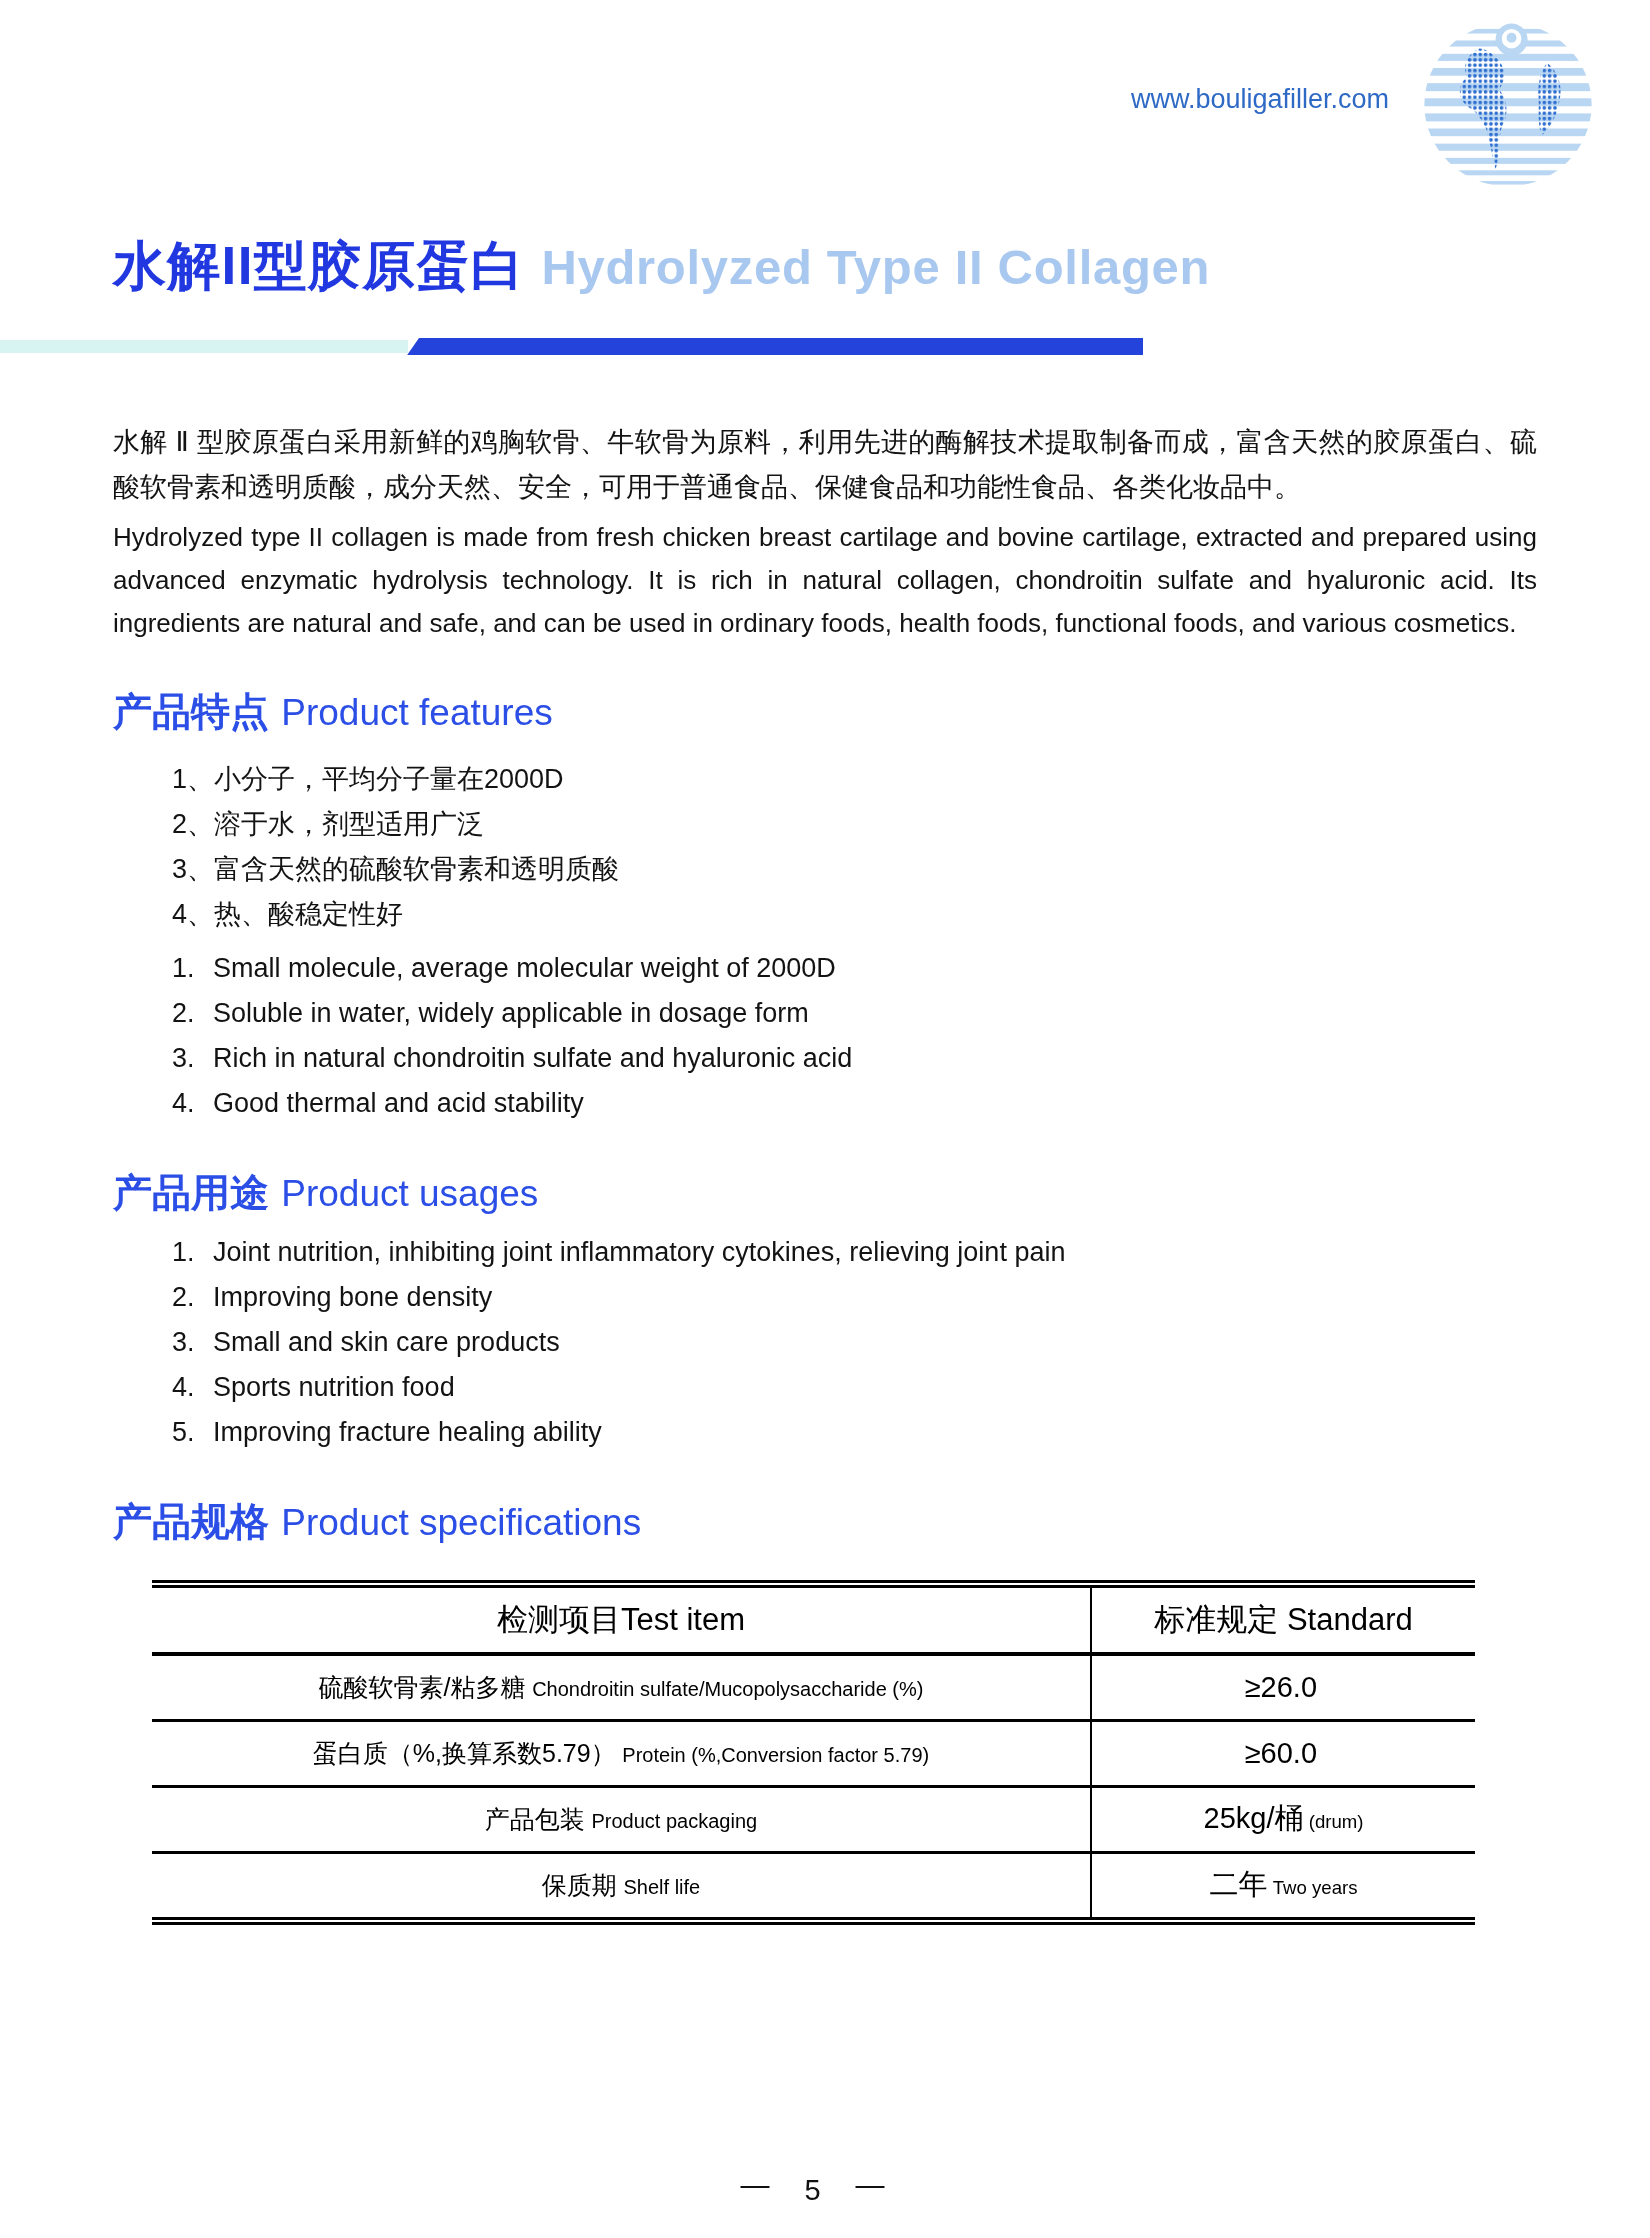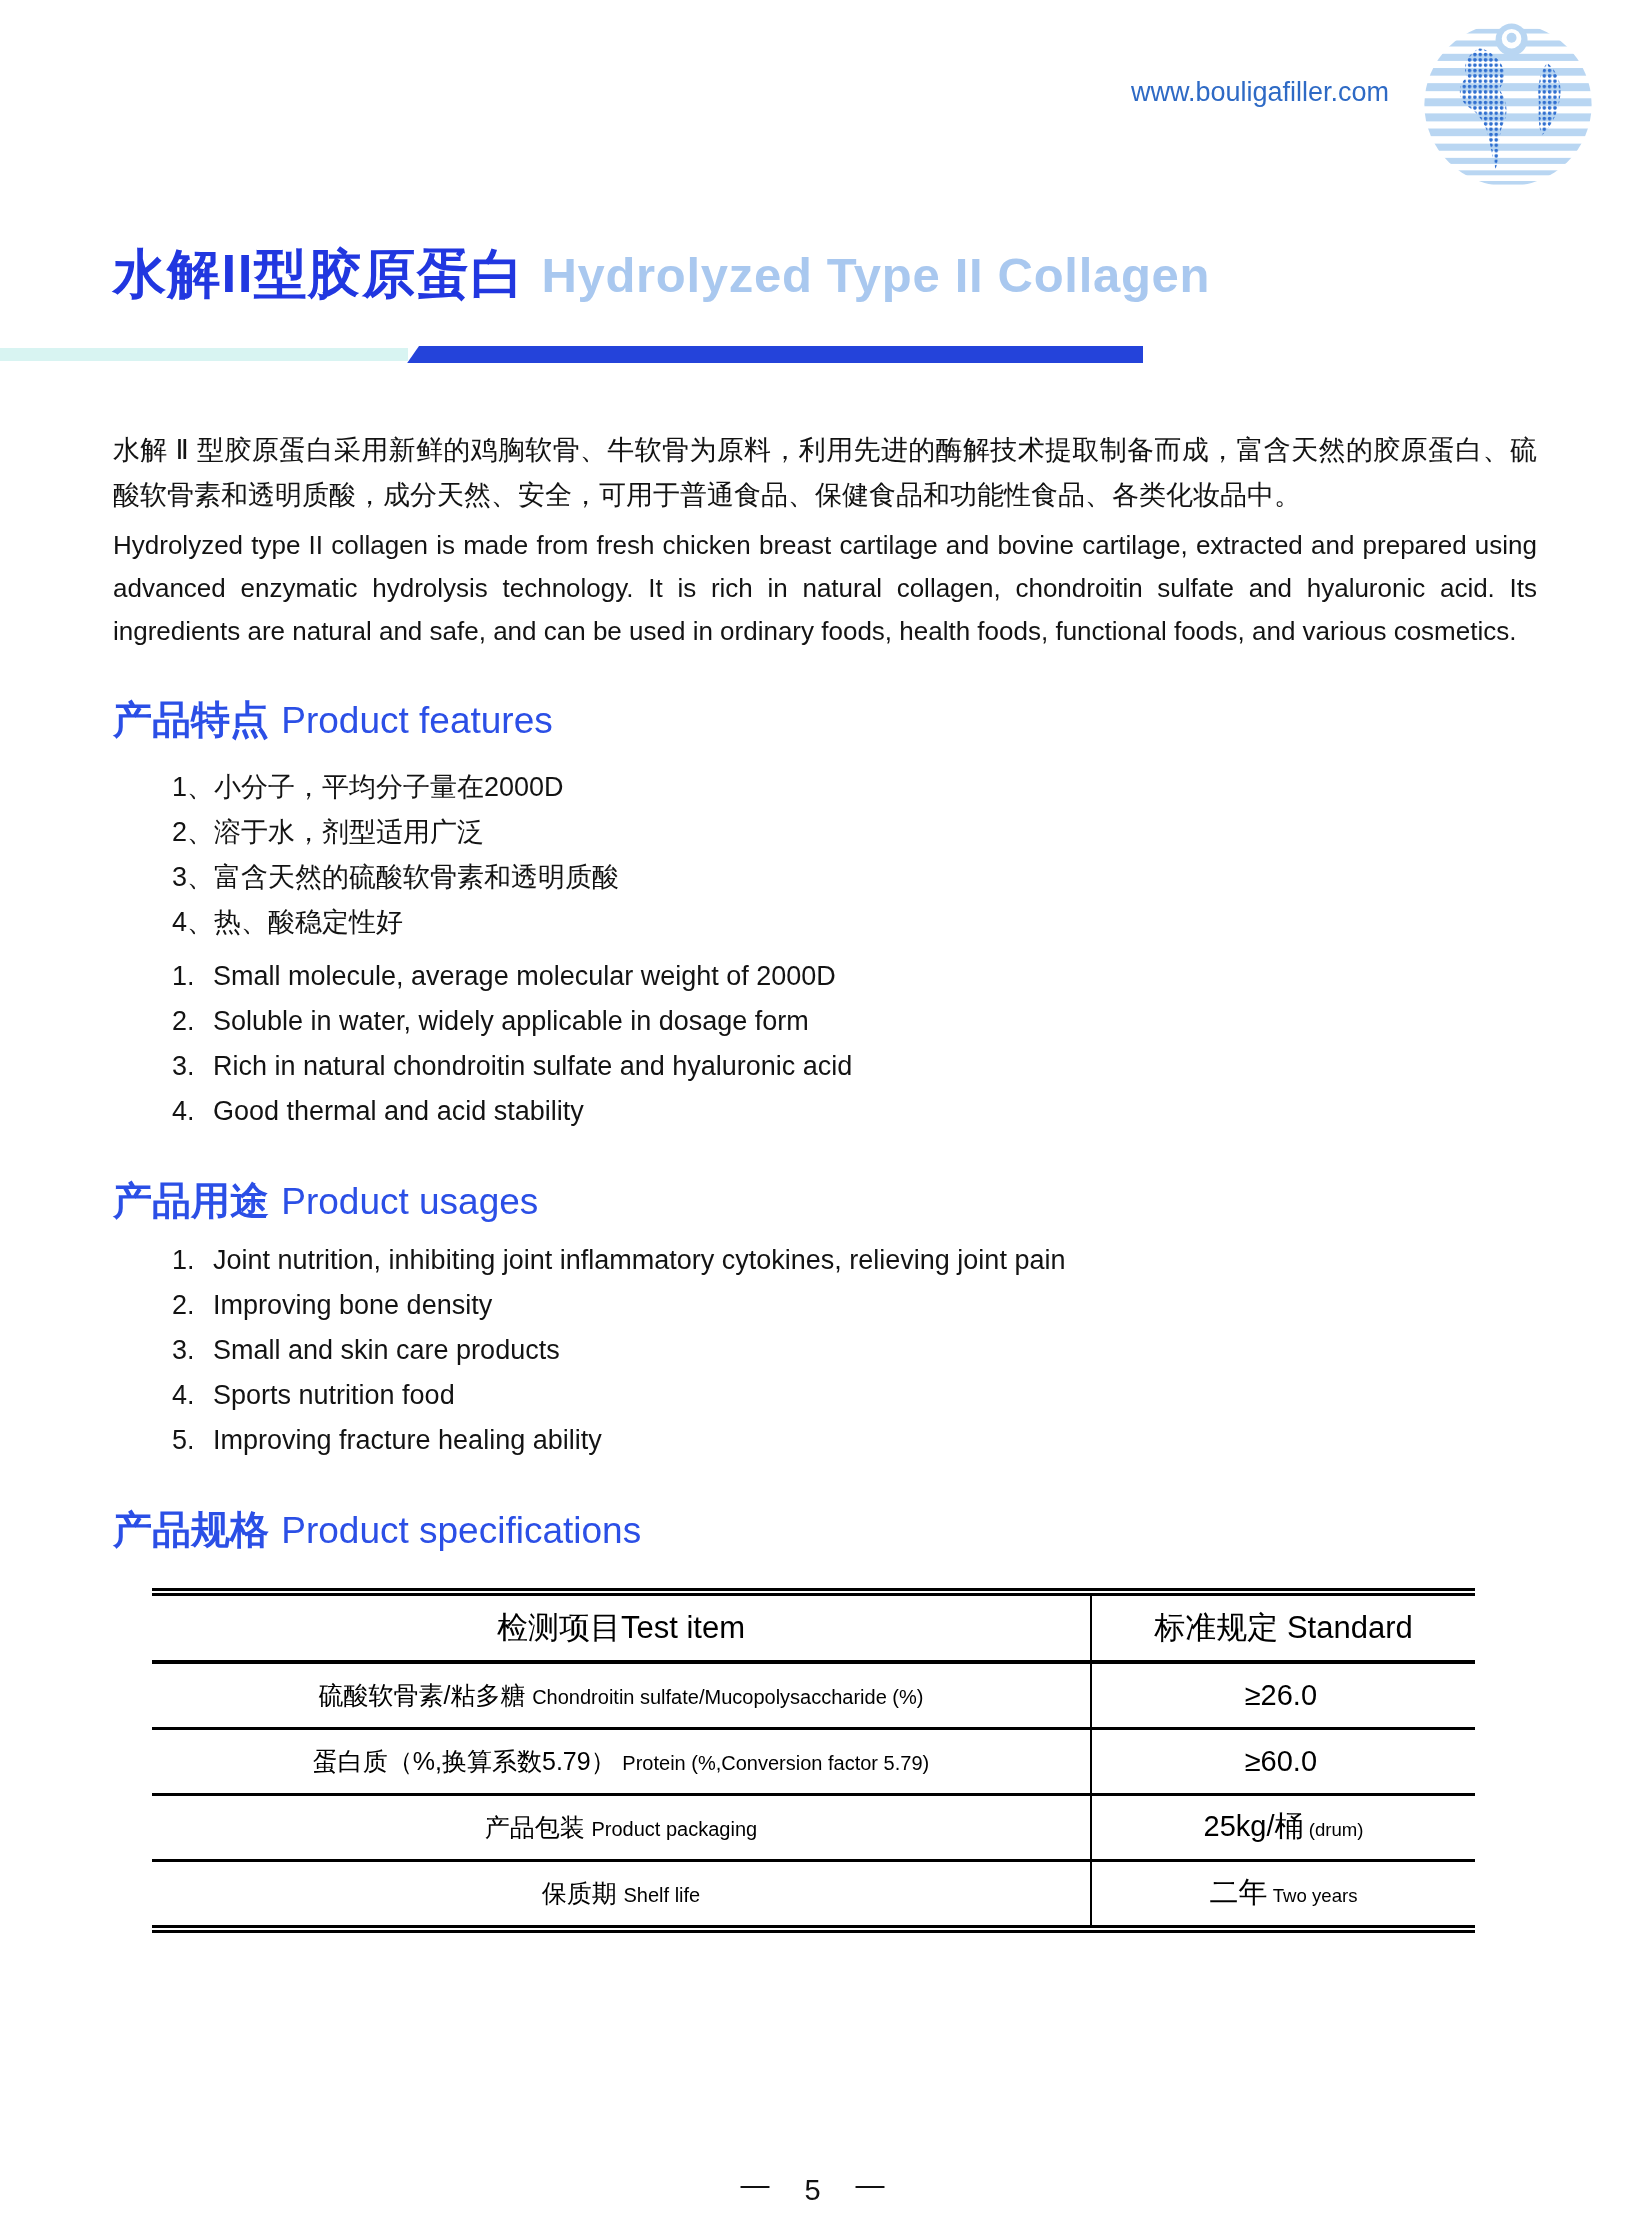--- a/index.html
+++ b/index.html
@@ -2,24 +2,24 @@
 <html style="font-size:10.6px"><head>
 <meta charset="utf-8">
 <style>
   html,body{margin:0;padding:0;}
   body{
     width:1650px;height:2239px;position:relative;overflow:hidden;
     background:#ffffff;color:#131313;
     font-family:"Liberation Sans","DejaVu Sans",sans-serif;
   }
   
-  .site-url{position:absolute;top:77px;right:261px;font-size:27px;color:#2e6ac5;}
+  .site-url{position:absolute;top:84px;right:261px;font-size:27px;color:#2e6ac5;}
   .logo{position:absolute;top:20px;right:53px;width:178px;height:169px;}
   
-  .page{padding:16px 113px;}
+  .page{padding:8px 113px;}
   
   .title-row{padding-top:223px;white-space:nowrap;}
   .title-zh{font-size:53px;font-weight:bold;color:#2137e0;letter-spacing:1.3px;}
   .title-en{font-size:49px;font-weight:bold;color:#a9c8ef;margin-left:13.3px;letter-spacing:0.7px;}
   .title-underline{position:relative;height:17.3px;margin-top:35px;margin-left:-113px;width:1143px;}
   .ul-light{position:absolute;left:0;top:2px;width:408px;height:13.3px;background:#d8f4f2;}
   .ul-dark{position:absolute;left:407px;top:0;width:736px;height:17.3px;background:#2443da;
            clip-path:polygon(12px 0,100% 0,100% 100%,0 100%);}
   
   .intro-zh{margin:65px 0 0;font-size:27px;line-height:45px;text-align:justify;}

